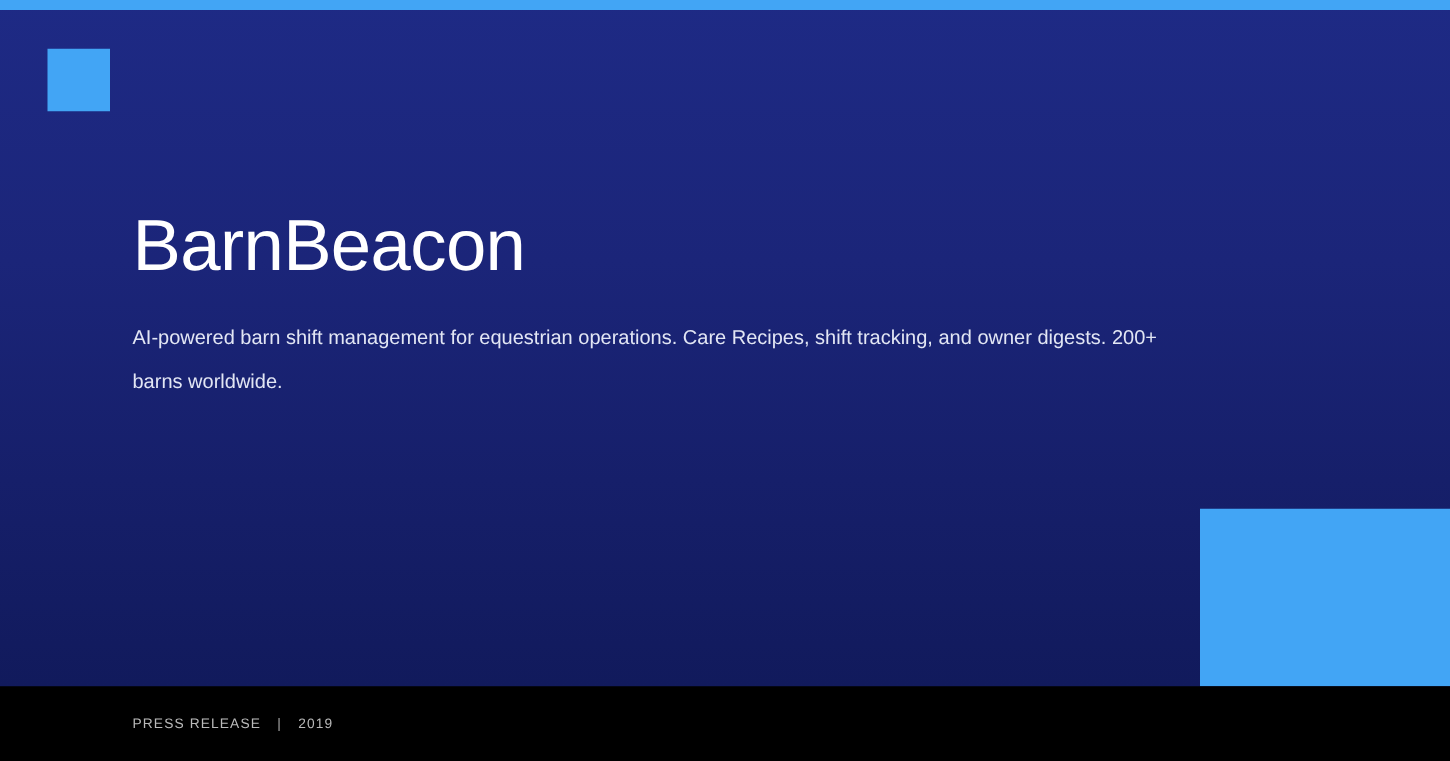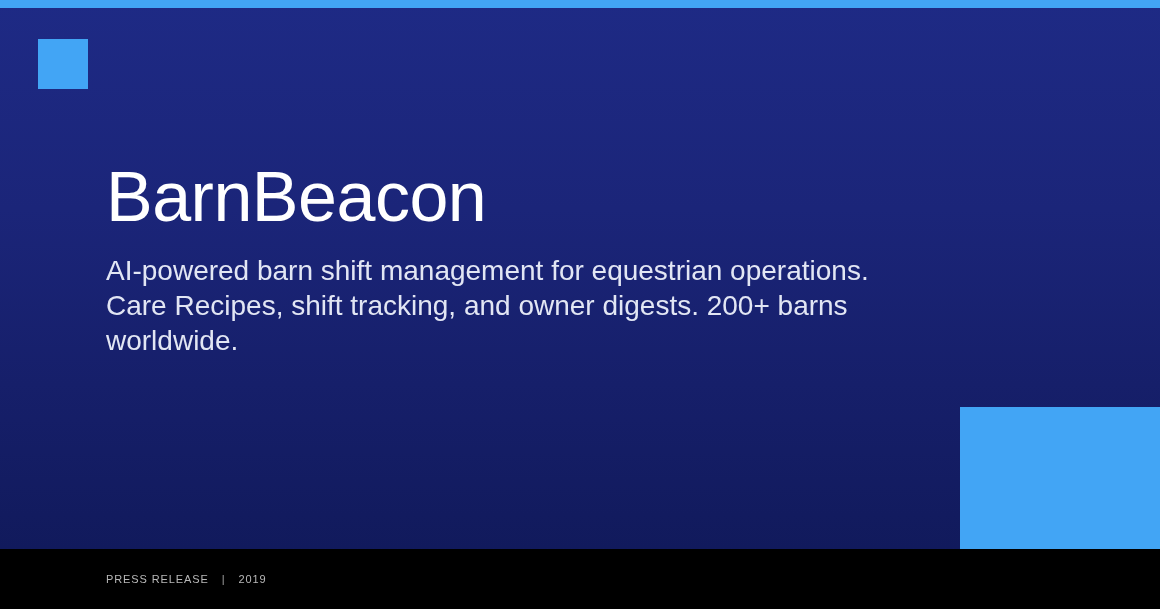--- a/index.html
+++ b/index.html
@@ -67,31 +67,31 @@
   .content {
     position: absolute;
     left: 106px;
     top: 155px;
     width: 880px;
     z-index: 4;
   }
 
   .title {
     margin: 0;
-    font-size: 70px;
+    font-size: 58px;
     line-height: 84px;
     font-weight: normal;
     color: #ffffff;
     letter-spacing: -0.5px;
     white-space: nowrap;
   }
 
   .subtitle {
     margin: 14px 0 0 0;
-    font-size: 28px;
+    font-size: 16px;
     line-height: 35px;
     font-weight: normal;
     color: #e2e6f4;
     max-width: 830px;
   }
 
   
   .footer {
     position: absolute;
     left: 0;

